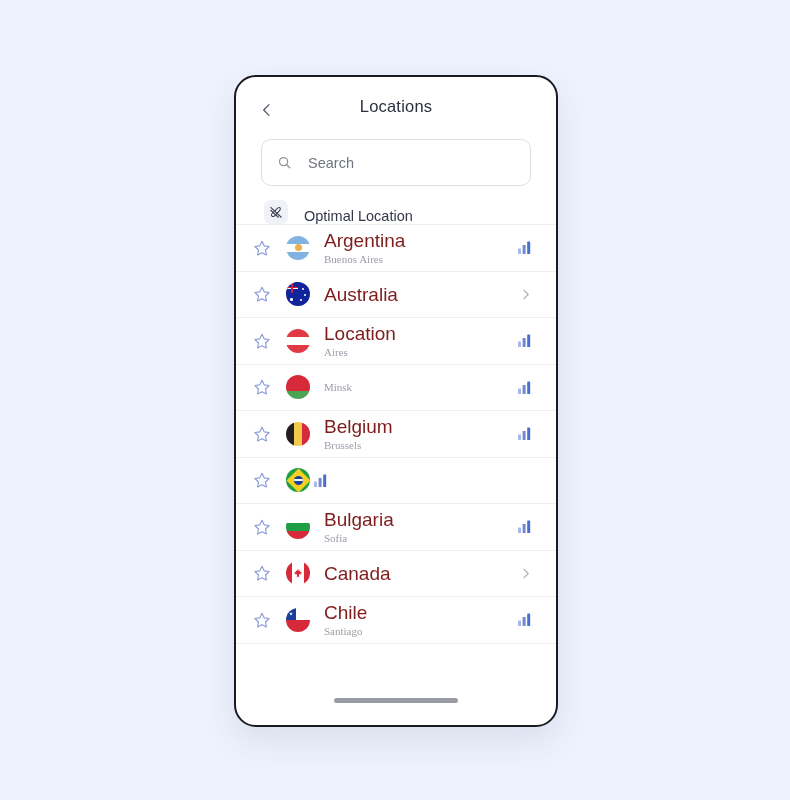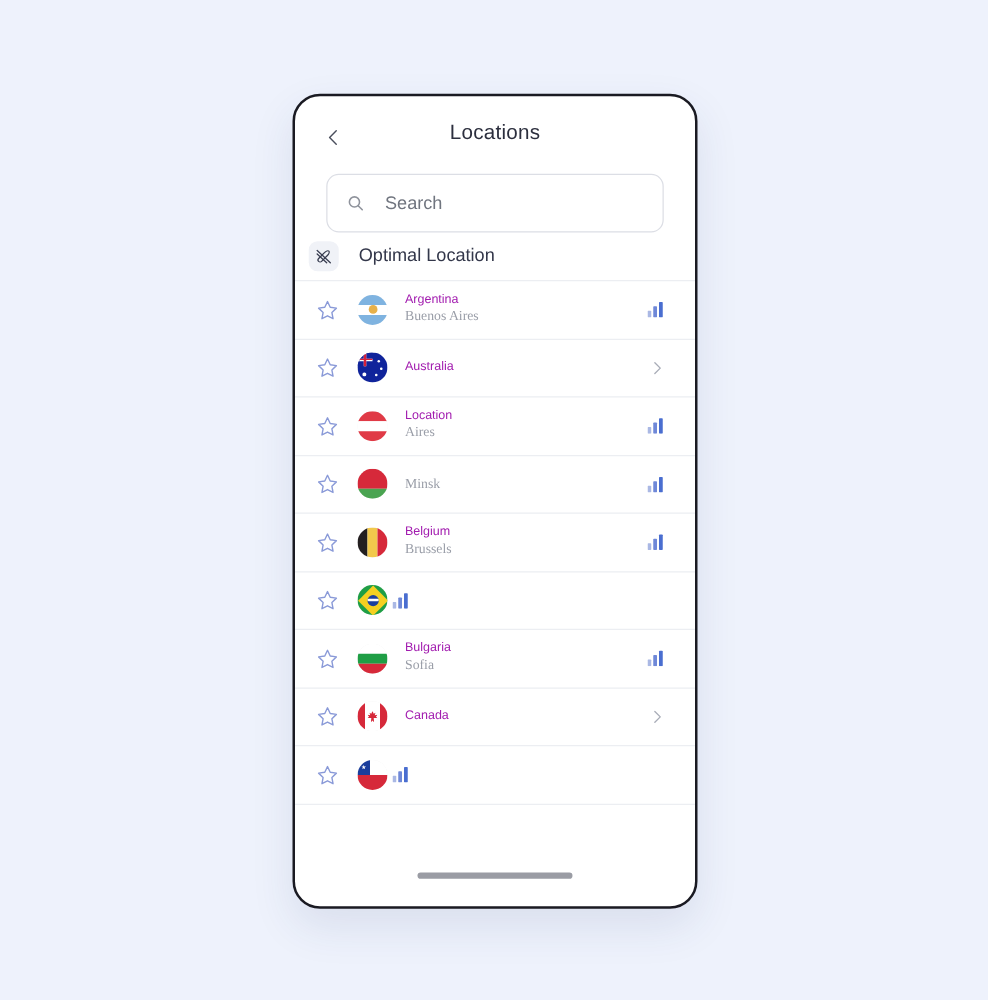--- a/index.html
+++ b/index.html
@@ -133,21 +133,21 @@
   }
   .row {
     display: flex;
     align-items: center;
     height: 46.5px;
     padding: 0 20px 0 14px;
     border-bottom: 1px solid #eceef2;
     box-sizing: border-box;
     cursor: pointer;
   }
-  .row.optimal { height: 39px; padding-left: 11px; }
+  .row.optimal { height: 39px; padding-left: 28px; align-items: flex-end; }
 
   .star {
     flex: 0 0 auto;
     width: 24px;
     height: 24px;
     display: flex;
     align-items: center;
     justify-content: center;
     cursor: pointer;
   }
@@ -163,22 +163,22 @@
   }
   .labels {
     flex: 1 1 auto;
     margin-left: 14px;
     min-width: 0;
     display: flex;
     flex-direction: column;
     justify-content: center;
   }
   .country {
-    font-size: 10px;
-    color: #a21caf;
+    font-size: 19px;
+    color: #7f1d1d;
     line-height: 1.22;
     white-space: nowrap;
     overflow: hidden;
     text-overflow: ellipsis;
   }
   .city {
     font-size: 11px;
     color: #9a9ea8;
     line-height: 1.25;
     margin-top: 1px;
@@ -468,20 +468,24 @@
             <polygon points="12 3 14.9 9.1 21.5 10 16.7 14.7 17.9 21.3 12 18.2 6.1 21.3 7.3 14.7 2.5 10 9.1 9.1"></polygon>
           </svg>
         </div>
         <div class="flag">
           <div style="position:absolute;inset:0;background:#ffffff;"></div>
           <div class="band" style="top:50%;bottom:0;background:#d6293a;"></div>
           <div style="position:absolute;left:0;top:0;width:10px;height:12px;background:#1b3e9c;"></div>
           <div style="position:absolute;left:3px;top:4px;width:4px;height:4px;background:#fff;
                       clip-path:polygon(50% 0%,61% 35%,98% 35%,68% 57%,79% 91%,50% 70%,21% 91%,32% 57%,2% 35%,39% 35%);"></div>
         </div>
+        <div class="labels">
+          <div class="country">Chile</div>
+          <div class="city">Santiago</div>
+        </div>
         <div class="trailing">
           <svg width="14" height="13" viewBox="0 0 14 13">
             <rect x="0" y="7.5" width="3" height="5.5" rx="0.6" fill="#aab8e4"></rect>
             <rect x="4.6" y="4" width="3" height="9" rx="0.6" fill="#6f88d8"></rect>
             <rect x="9.2" y="0.5" width="3" height="12.5" rx="0.6" fill="#4a6ed0"></rect>
           </svg>
         </div>
       </div>
 
     </div>

